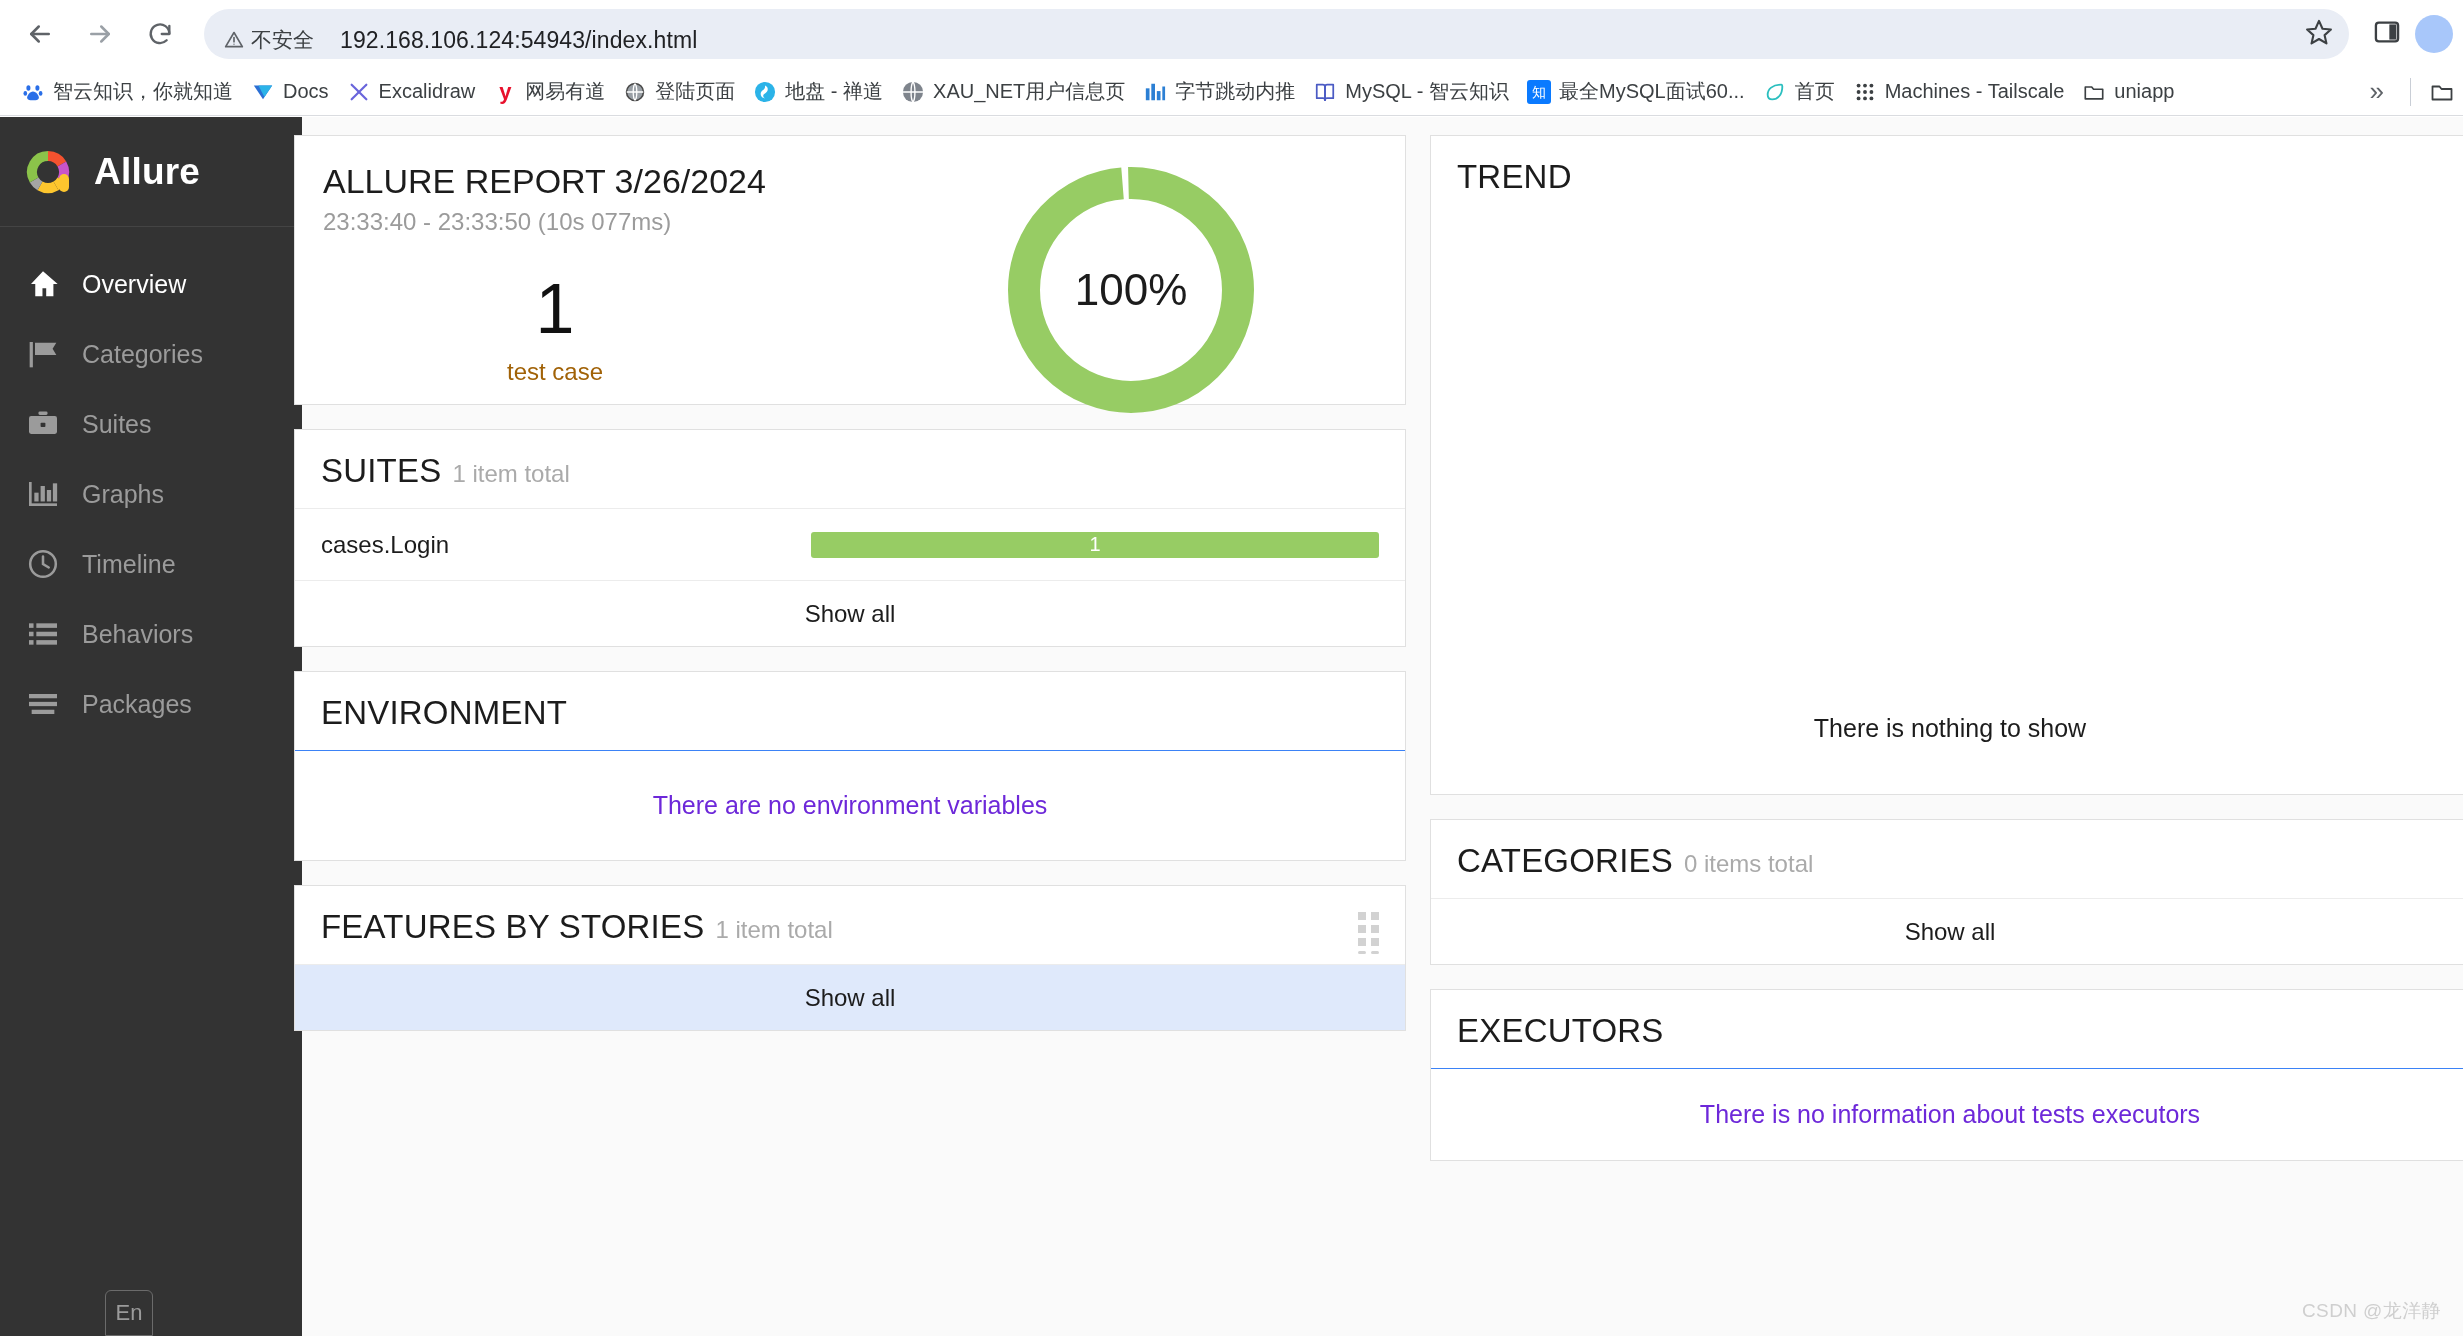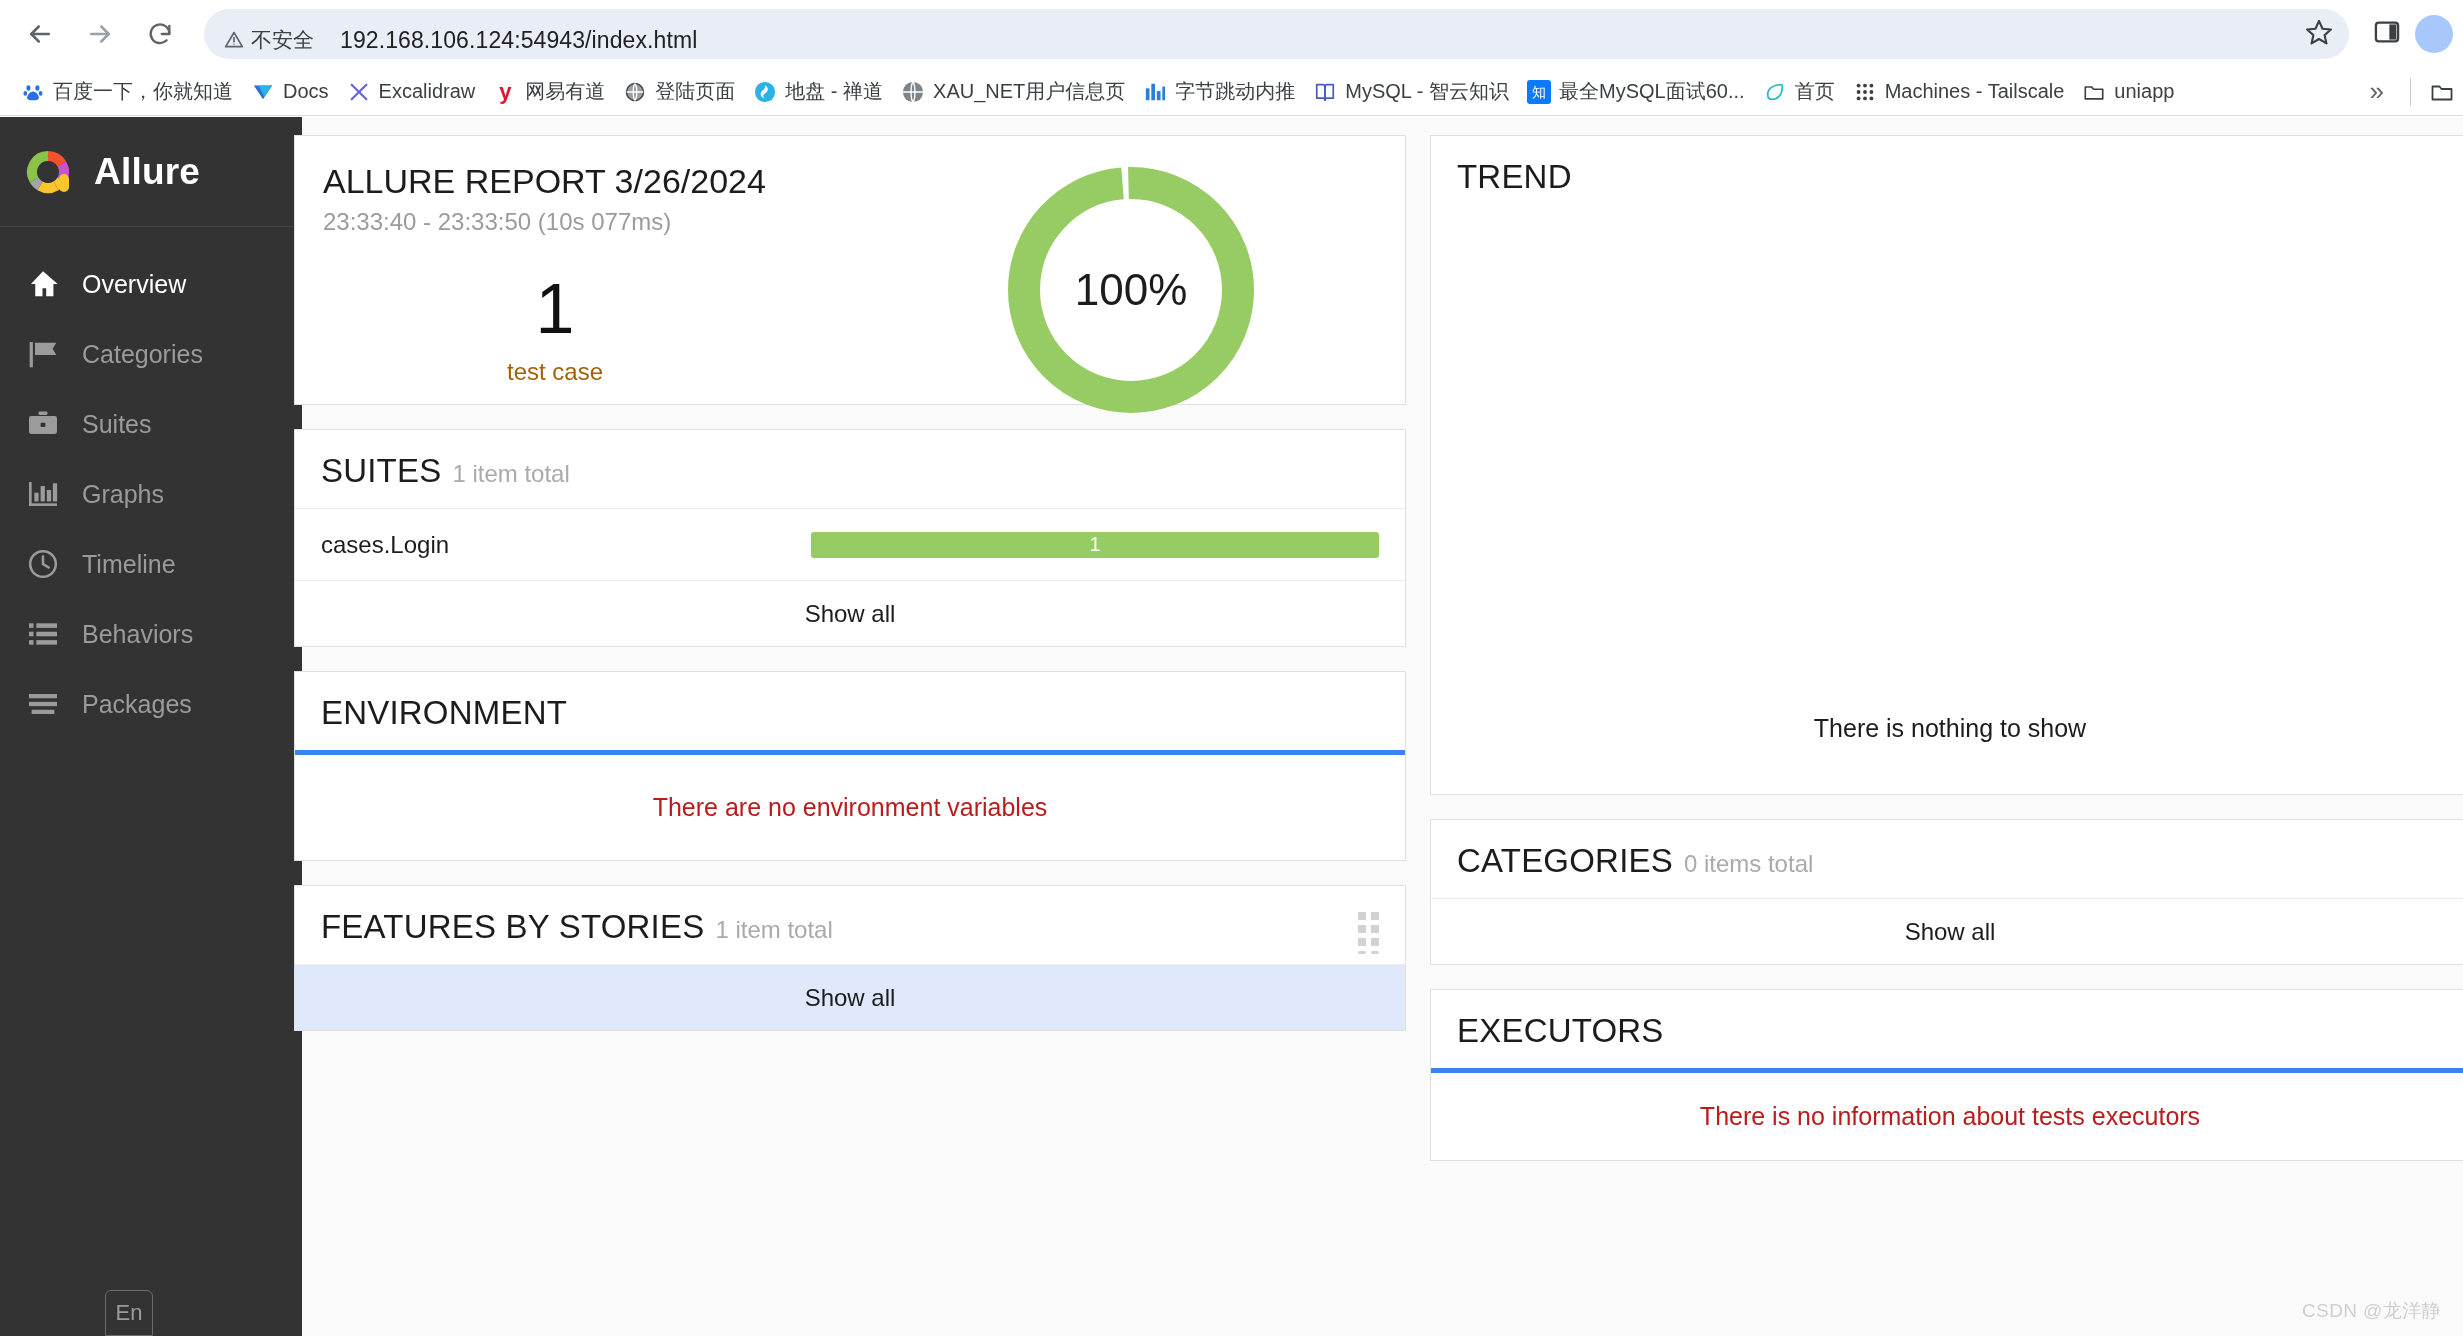--- a/index.html
+++ b/index.html
@@ -184,23 +184,23 @@
     color: #ffffff; font-size: 20px;
     display: flex; align-items: center; justify-content: center;
   }
   .show-all {
     border-top: 1px solid #ececec;
     height: 66px; display: flex; align-items: center; justify-content: center;
     font-size: 24px; color: #1c1c1c;
   }
   .show-all.hovered { background: #dfe9fb; }
   .empty-msg {
-    border-top: 5px solid #3b82f6;
+    border-top: 1px solid #3b82f6;
     display: flex; align-items: center; justify-content: center;
-    font-size: 25px; color: #b91c1c;
+    font-size: 25px; color: #6d28d9;
   }
 
   
   .summary { position: relative; height: 270px; }
   .summary-title { font-size: 34px; color: #1c1c1c; }
   .summary-time { font-size: 24px; color: #9b9b9b; margin-top: 7px; }
   .summary-inner { padding: 26px 28px 0 28px; }
   .stat-block {
     position: absolute; left: 150px; top: 138px;
     width: 220px; text-align: center;
@@ -302,21 +302,21 @@
   <div class="bm">
     <span class="bm-ico fav-baidu">
       <svg width="22" height="22" viewBox="0 0 24 24" fill="#2a6fe8">
           <ellipse cx="7" cy="7.5" rx="2.2" ry="3"></ellipse>
           <ellipse cx="16.8" cy="7.5" rx="2.2" ry="3"></ellipse>
           <ellipse cx="3.6" cy="13.6" rx="2" ry="2.6"></ellipse>
           <ellipse cx="20.3" cy="13.6" rx="2" ry="2.6"></ellipse>
           <path d="M12 11.4c3.4 0 6.4 4.2 6.4 6.6 0 1.9-1.6 3-3.6 3h-5.6c-2 0-3.6-1.1-3.6-3 0-2.4 3-6.6 6.4-6.6z"></path>
         </svg>
     </span>
-    <span class="bm-label">百度一下，你就知道</span>
+    <span class="bm-label">智云知识，你就知道</span>
   </div>
 
   <div class="bm">
     <span class="bm-ico fav-docs">
       <svg width="22" height="22" viewBox="0 0 24 24">
           <path d="M2 5 L22 5 L12 20 Z" fill="#2b6fd4"></path>
           <path d="M7 5 L22 5 L13.5 17.5 Z" fill="#2bb3e8"></path>
         </svg>
     </span>
     <span class="bm-label">Docs</span>

